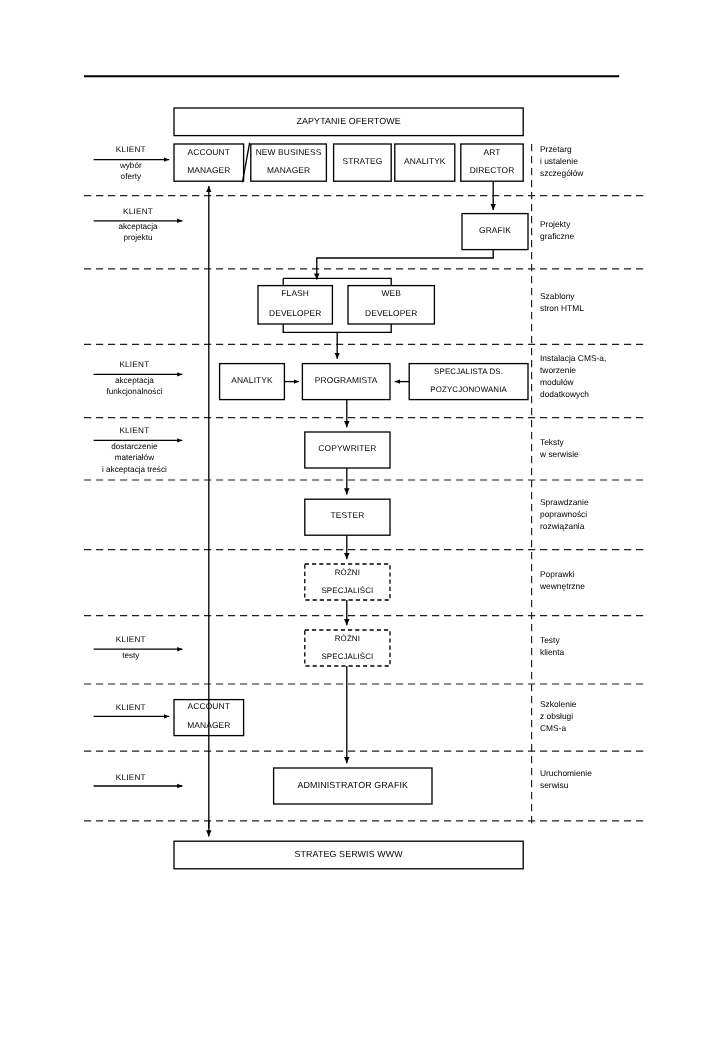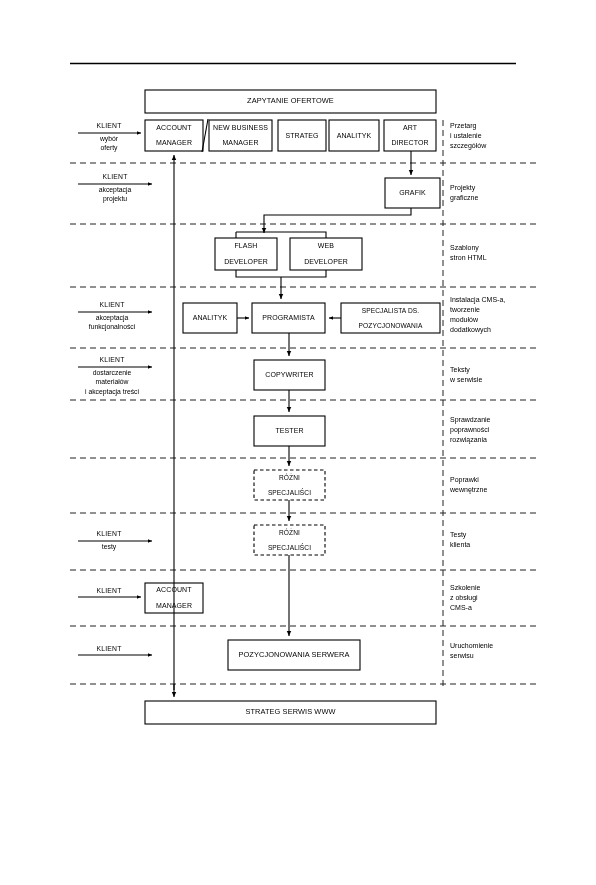--- a/index.html
+++ b/index.html
@@ -220,21 +220,21 @@
   </div>
 
   <div class="boxlabel fs-box" style="left:145px;top:583px;width:58px;height:30px;">
     <span>
       <span>ACCOUNT</span><br>
       <span>MANAGER</span>
     </span>
   </div>
 
   <div class="boxlabel fs-hdr" style="left:228px;top:640px;width:132px;height:30px;">
-    <span>POZYCJONOWANIA SERWERA</span>
+    <span>ADMINISTRATOR GRAFIK</span>
   </div>
 
   <div class="boxlabel fs-hdr" style="left:145px;top:701px;width:291px;height:23px;">
     <span>STRATEG SERWIS WWW</span>
   </div>
 
   <div class="clientcap" style="left:78px;top:121px;width:62px;">
     <div class="kl">KLIENT</div>
     <div style="height:4px"></div>
     <div>wybór</div>

